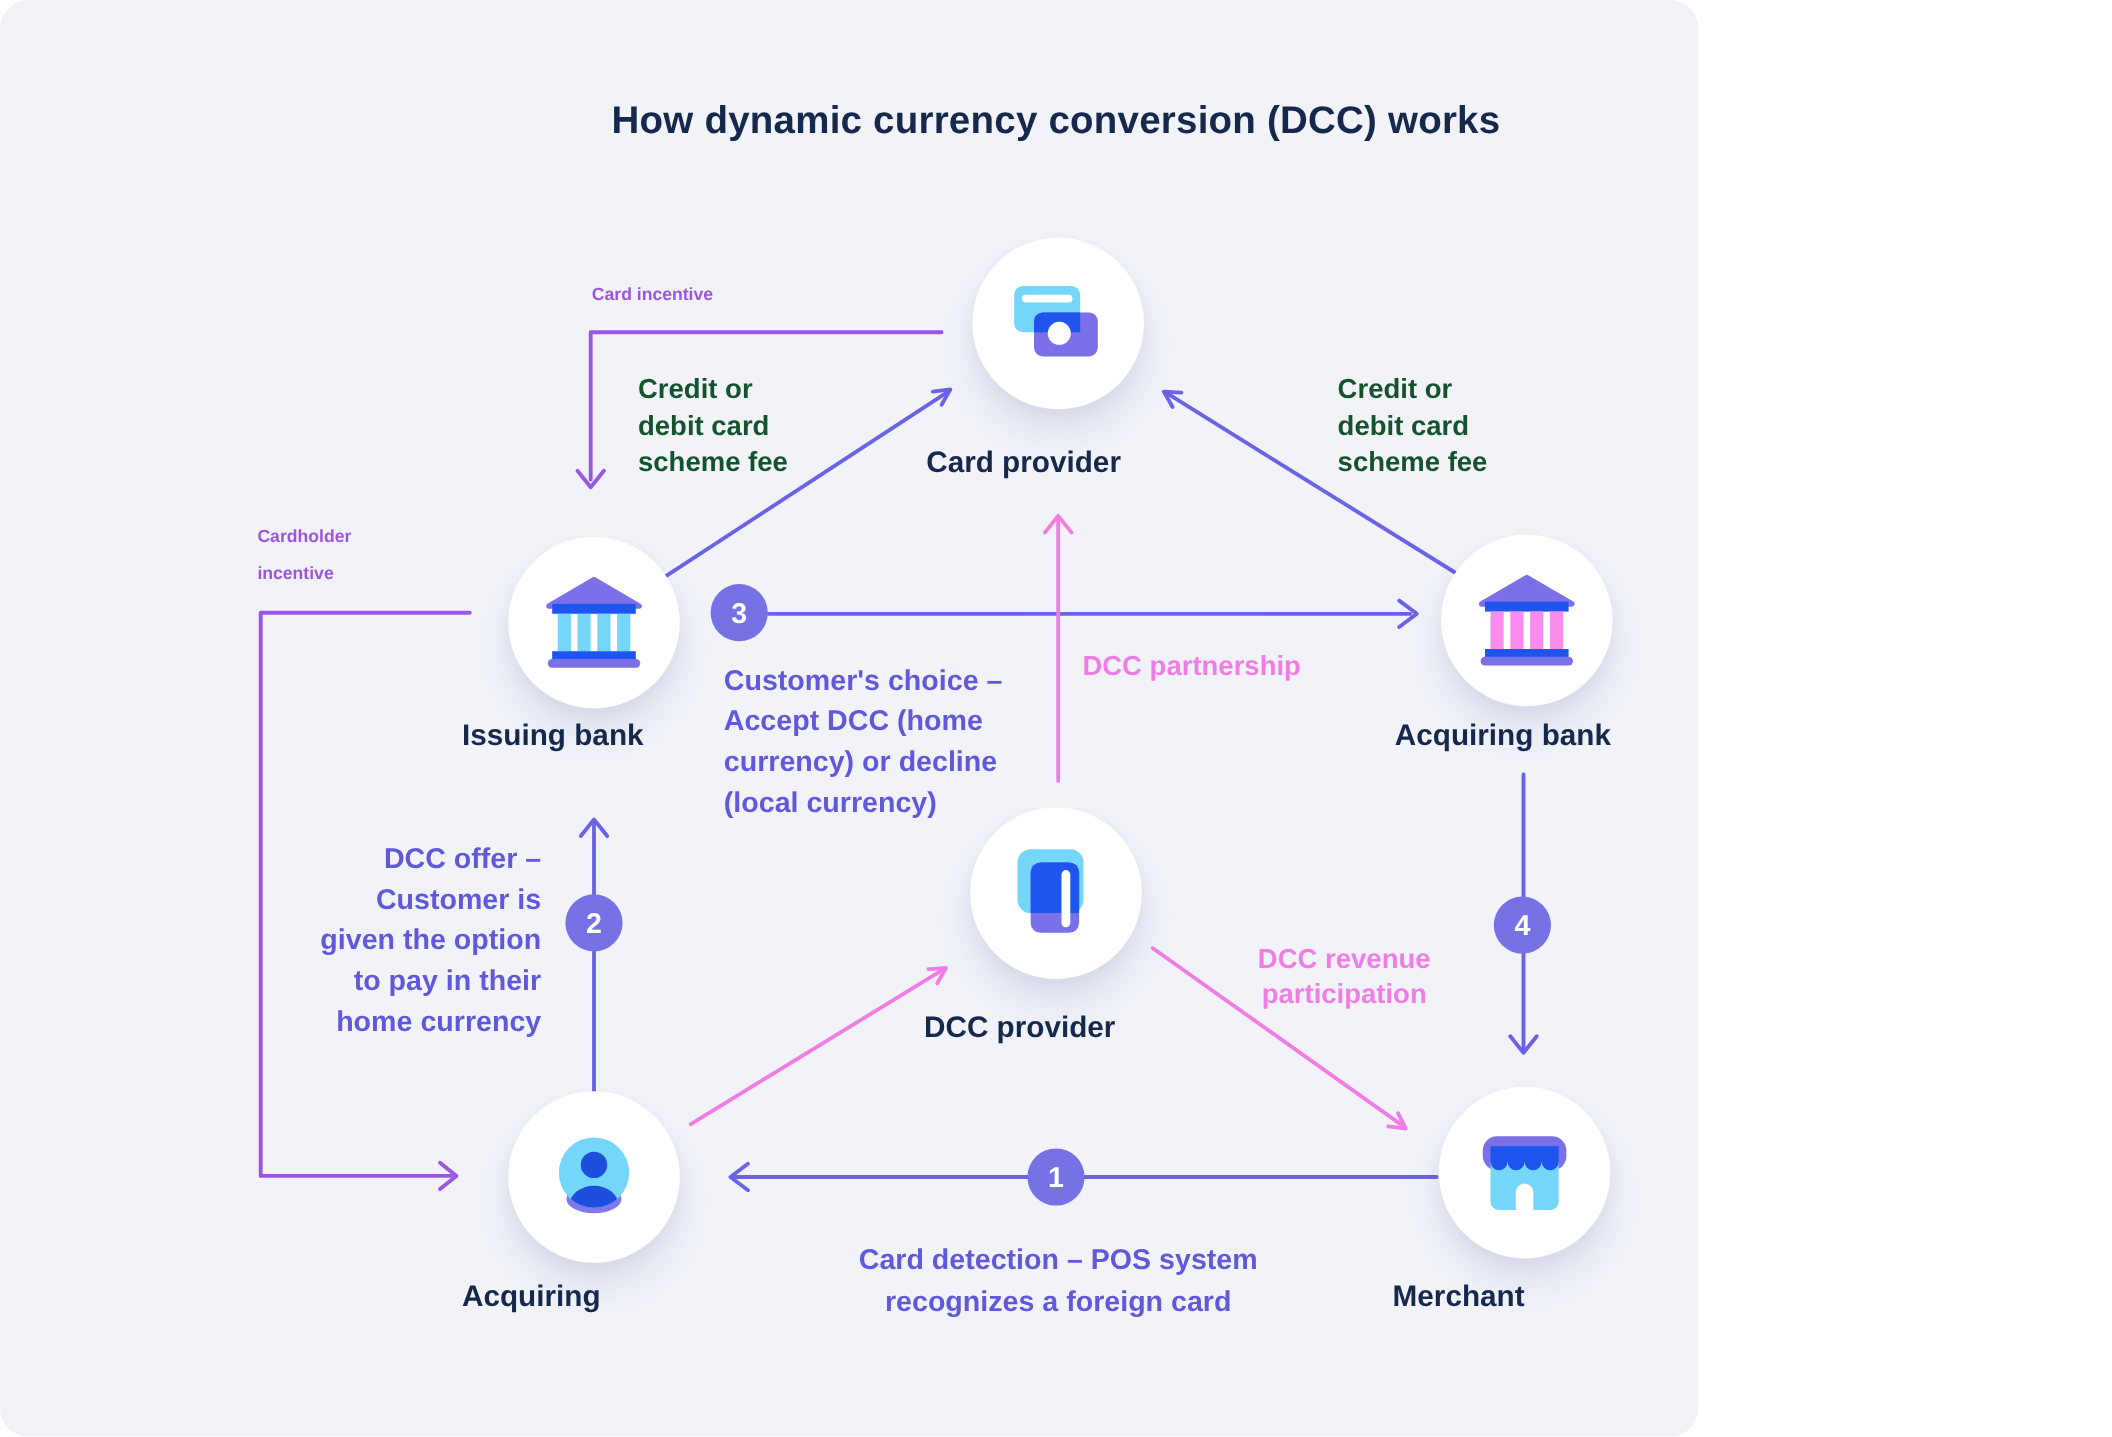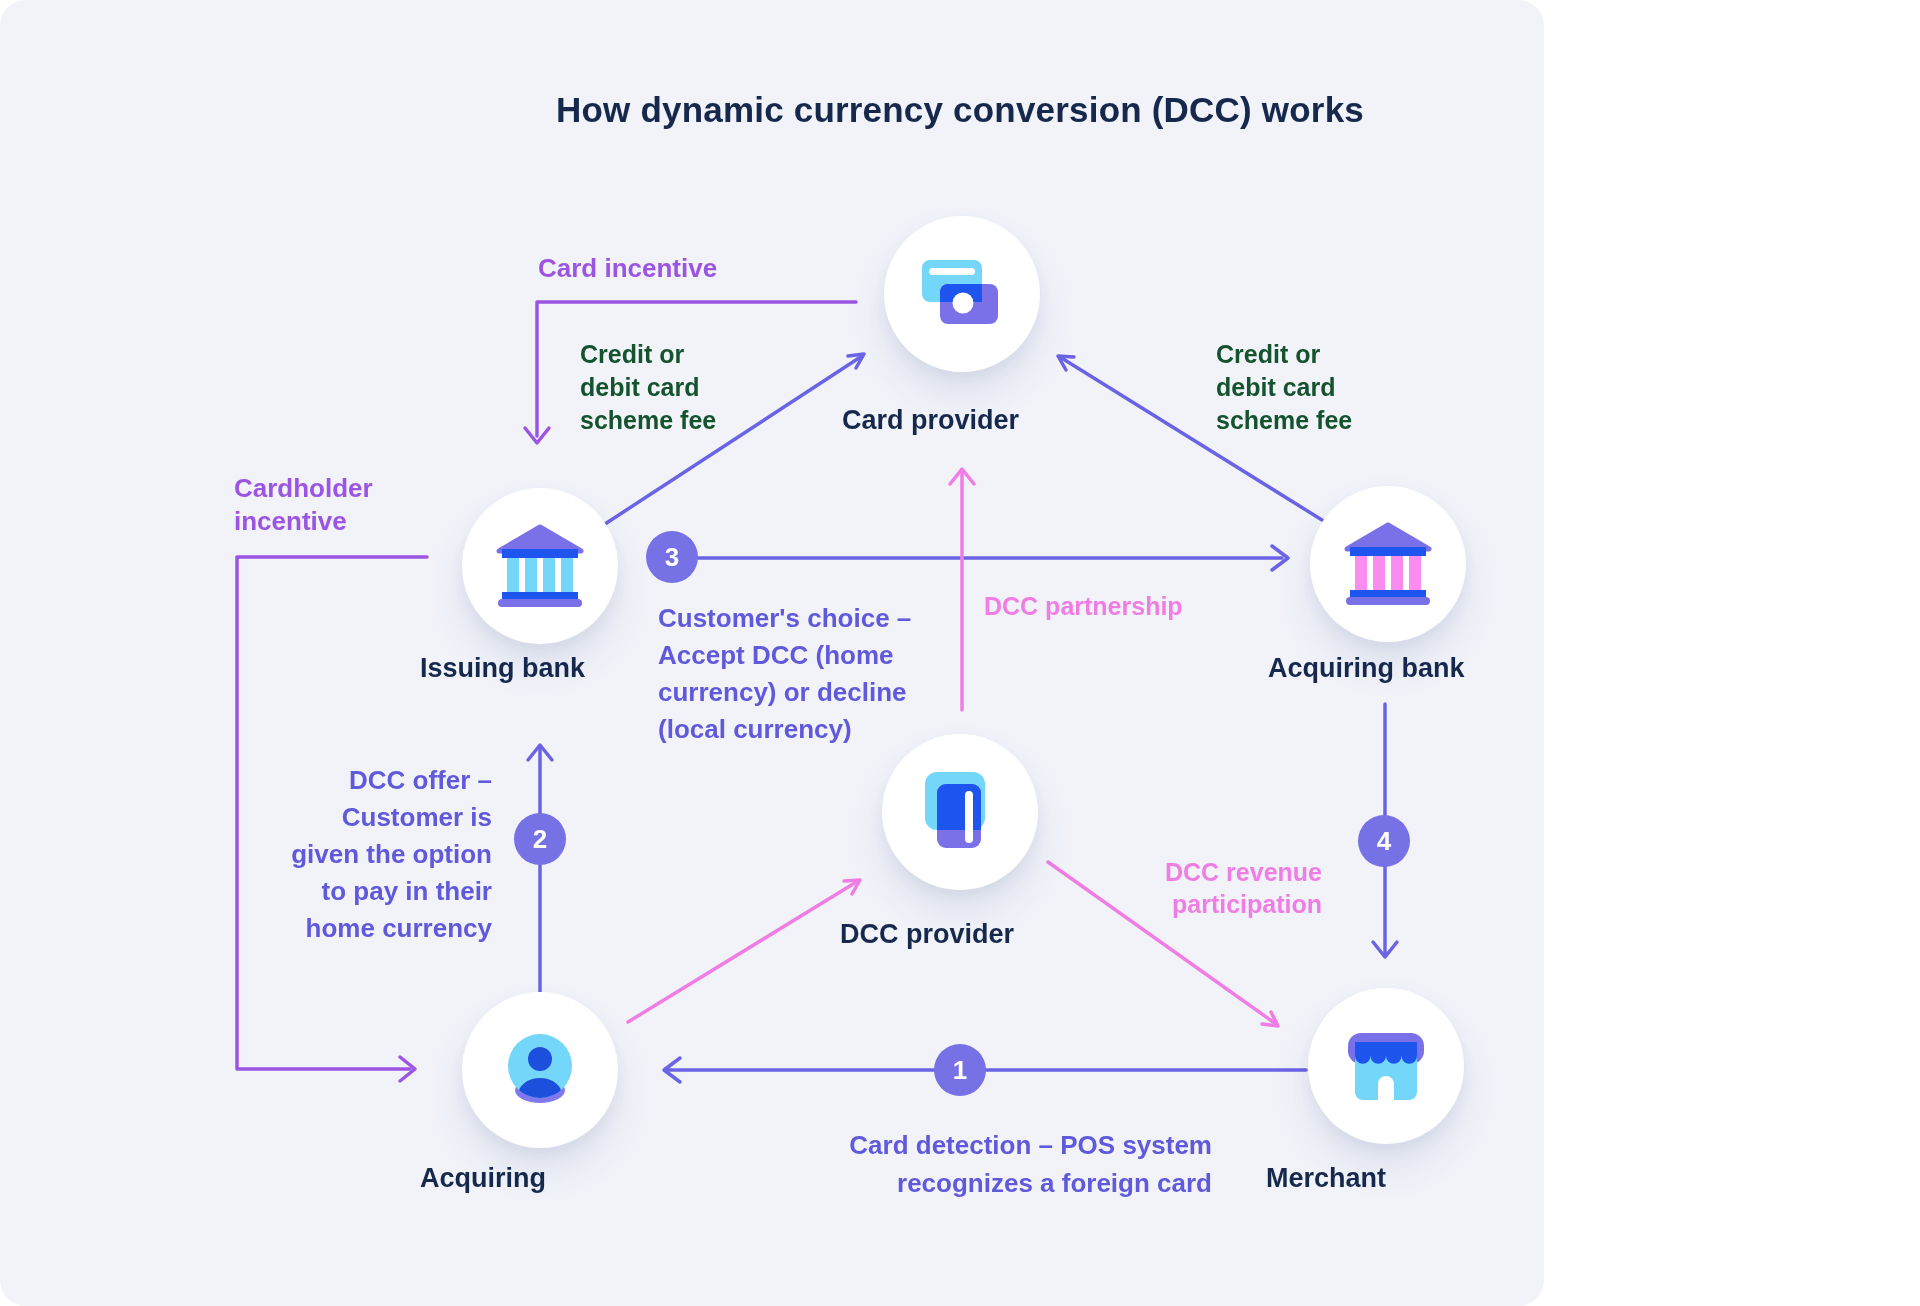--- a/index.html
+++ b/index.html
@@ -19,26 +19,26 @@
   .ln-k{stroke:#ef7de4;}
   .node{
     position:absolute;width:156px;height:156px;border-radius:50%;
     background:#ffffff;display:flex;align-items:center;justify-content:center;
     box-shadow:0 22px 38px rgba(45,65,140,.10),0 8px 14px rgba(45,65,140,.06);
   }
   .node-label{
     position:absolute;color:#16294d;font-size:27px;text-align:left;line-height:32px;
   }
   .anno{position:absolute;white-space:pre-line;font-size:25px;line-height:33px;}
-  .purple-text{color:#9c54e2;font-size:26px;}
+  .purple-text{color:#9c54e2;font-size:16px;}
   .navy-text{color:#14532d;}
   .step-text{color:#6159db;font-size:26px;line-height:37px;}
   .pink-text{color:#ef7de4;}
   .t-right{text-align:right;}
-  .t-center{text-align:right;}
+  .t-center{text-align:center;}
   .step-circle{
     position:absolute;width:52px;height:52px;border-radius:50%;background:#7671e5;
     color:#ffffff;font-size:26px;display:flex;align-items:center;justify-content:center;
   }
 </style>
 </head>
 <body>
 
 <div class="stage">
 

